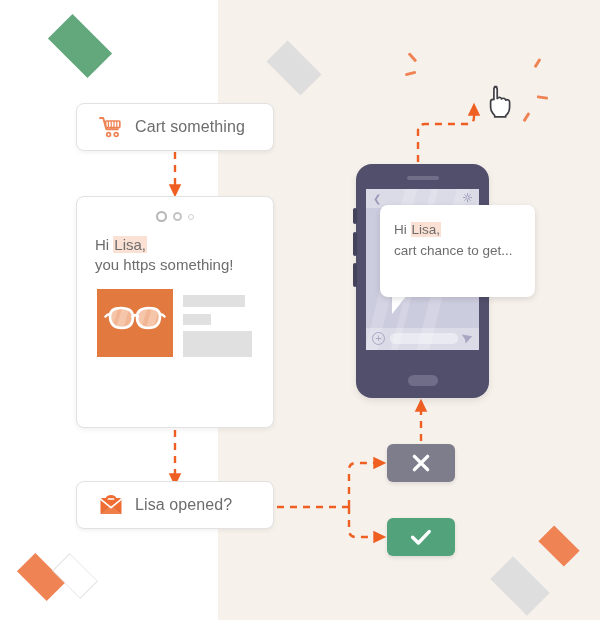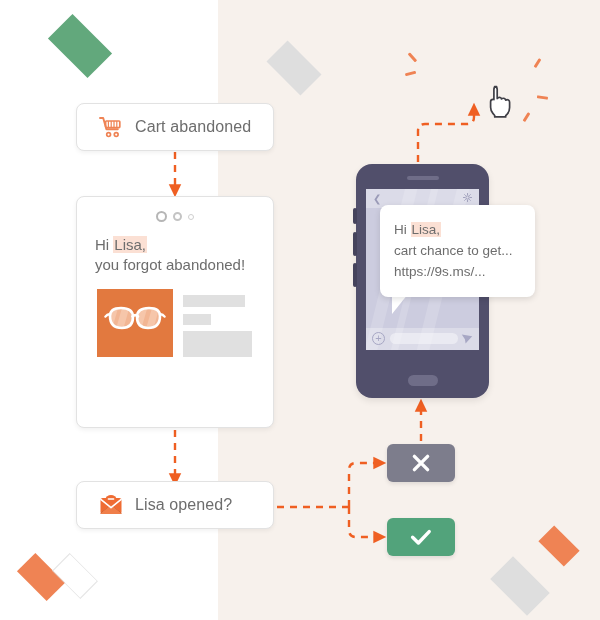--- a/index.html
+++ b/index.html
@@ -170,33 +170,33 @@
   <div class="node" style="left:76px;top:103px;width:198px;height:48px;padding-left:22px;">
     <span style="width:24px;height:22px;margin-right:12px;flex:none;">
       <svg width="24" height="22" viewBox="0 0 24 22">
         <path d="M1 2 h3.2 l3.2 11.2 h11.4" fill="none" stroke="#ef8354" stroke-width="1.9" stroke-linecap="round" stroke-linejoin="round"></path>
         <rect x="6.6" y="5" width="14.2" height="6.6" rx="0.8" fill="none" stroke="#ef8354" stroke-width="1.7"></rect>
         <path d="M9.4 5 v6.6 M12.2 5 v6.6 M15 5 v6.6 M17.8 5 v6.6" stroke="#ef8354" stroke-width="1.2"></path>
         <circle cx="9.6" cy="18.6" r="1.9" fill="none" stroke="#ef8354" stroke-width="1.7"></circle>
         <circle cx="17.2" cy="18.6" r="1.9" fill="none" stroke="#ef8354" stroke-width="1.7"></circle>
       </svg>
     </span>
-    <span class="node-label">Cart abandoned</span>
+    <span class="node-label">Cart something</span>
   </div>
 
   <div class="email-card">
     <div class="dots">
       <span class="dot d1"></span>
       <span class="dot d2"></span>
       <span class="dot d3"></span>
     </div>
 
     <div class="email-head">
       <div><span>Hi </span><span class="hl">Lisa,</span></div>
-      <div>you forgot abandoned!</div>
+      <div>you https something!</div>
     </div>
 
     <div class="prod">
       <svg width="76" height="68" viewBox="0 0 76 68">
         <defs>
           <clipPath id="lensL">
               <path d="M13 27 q0 -8 11 -8 q12 0 12 9 q0 11 -11 11 q-12 0 -12 -12 z"></path>
             </clipPath>
           <clipPath id="lensR">
               <path d="M40 28 q0 -9 12 -9 q11 0 11 8 q0 12 -12 12 q-11 0 -11 -11 z"></path>
@@ -267,21 +267,20 @@
       </span>
     </div>
     <div class="home"></div>
   </div>
 
   <div class="bubble-tail"></div>
   <div class="bubble">
     <div class="bubble-txt">
       <div><span>Hi </span><span class="hl">Lisa,</span></div>
       <div>cart chance to get...</div>
-      <div>https://9s.ms/...</div>
     </div>
   </div>
 
   <div class="spark" style="left:411px;top:52px;width:2.6px;height:11px;transform:rotate(-42deg);"></div>
   <div class="spark" style="left:405px;top:72px;width:11px;height:2.6px;transform:rotate(-14deg);"></div>
   <div class="spark" style="left:536px;top:58px;width:2.6px;height:10px;transform:rotate(32deg);"></div>
   <div class="spark" style="left:537px;top:96px;width:11px;height:2.6px;transform:rotate(8deg);"></div>
   <div class="spark" style="left:525px;top:112px;width:2.6px;height:10px;transform:rotate(32deg);"></div>
 
 

